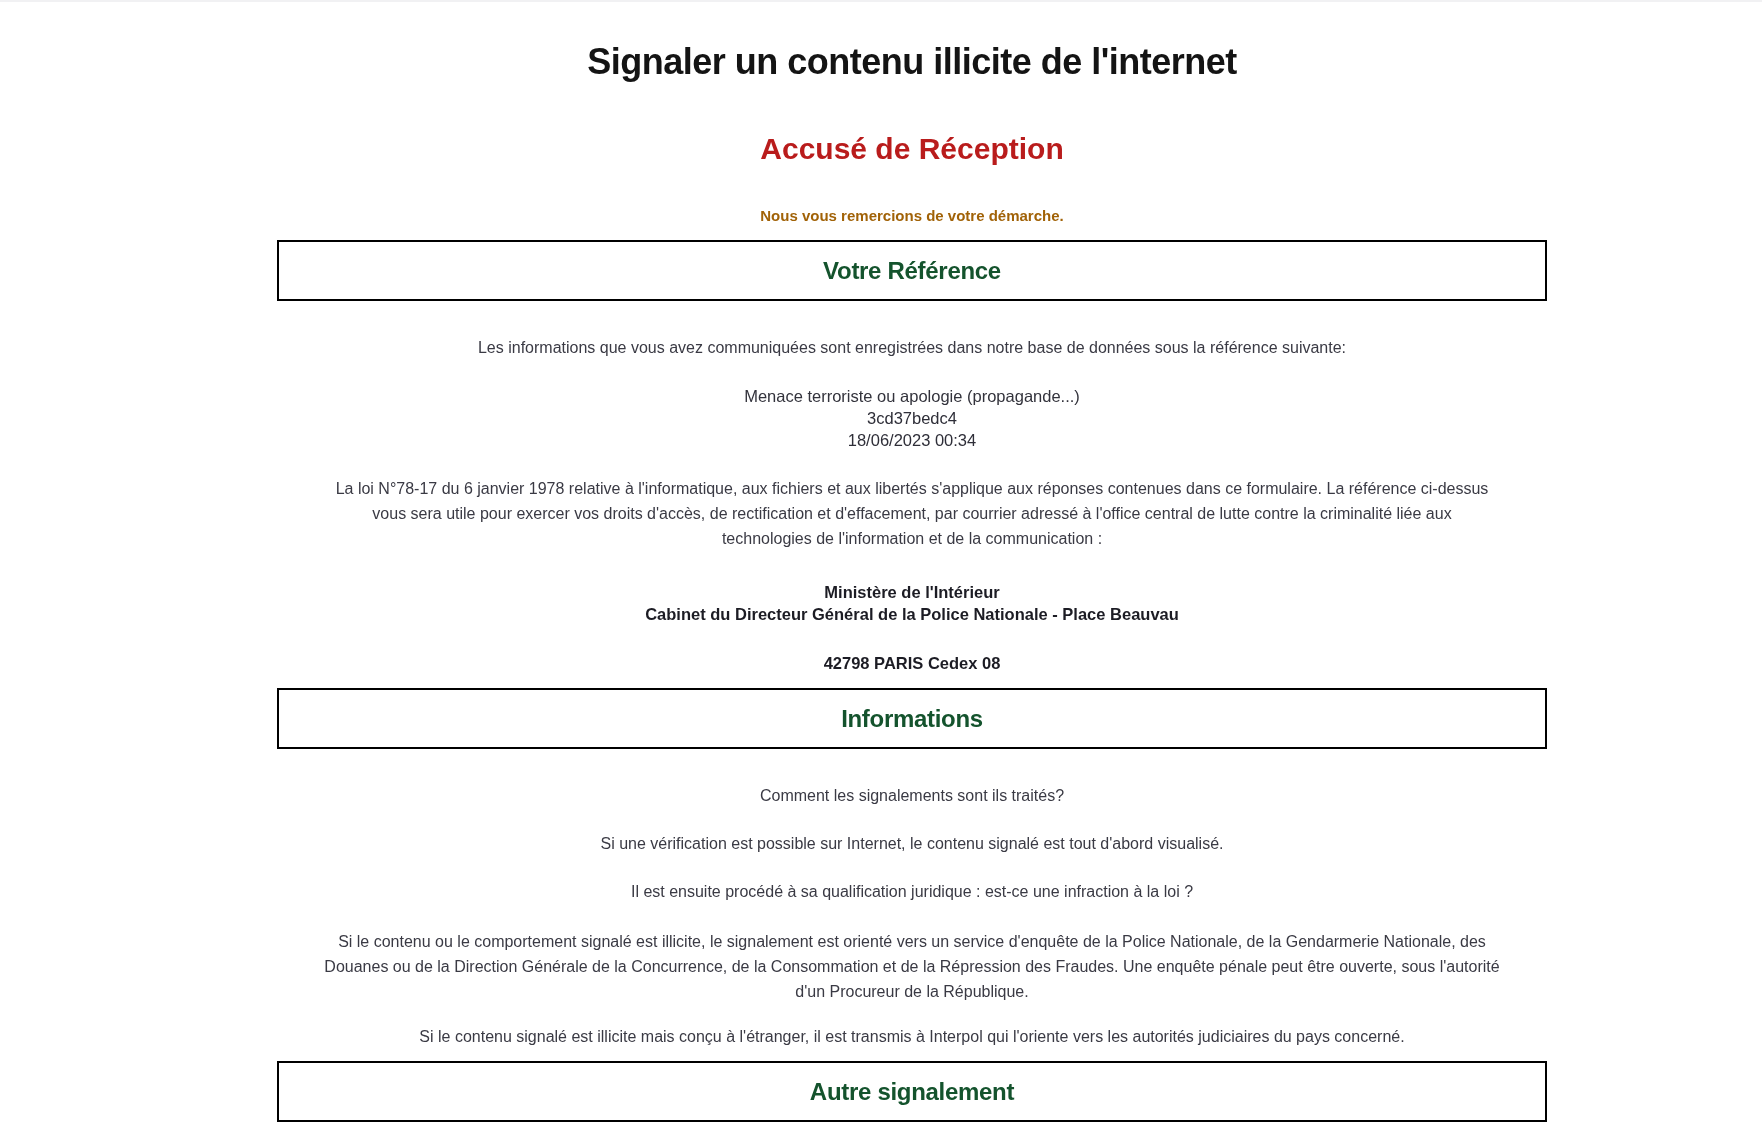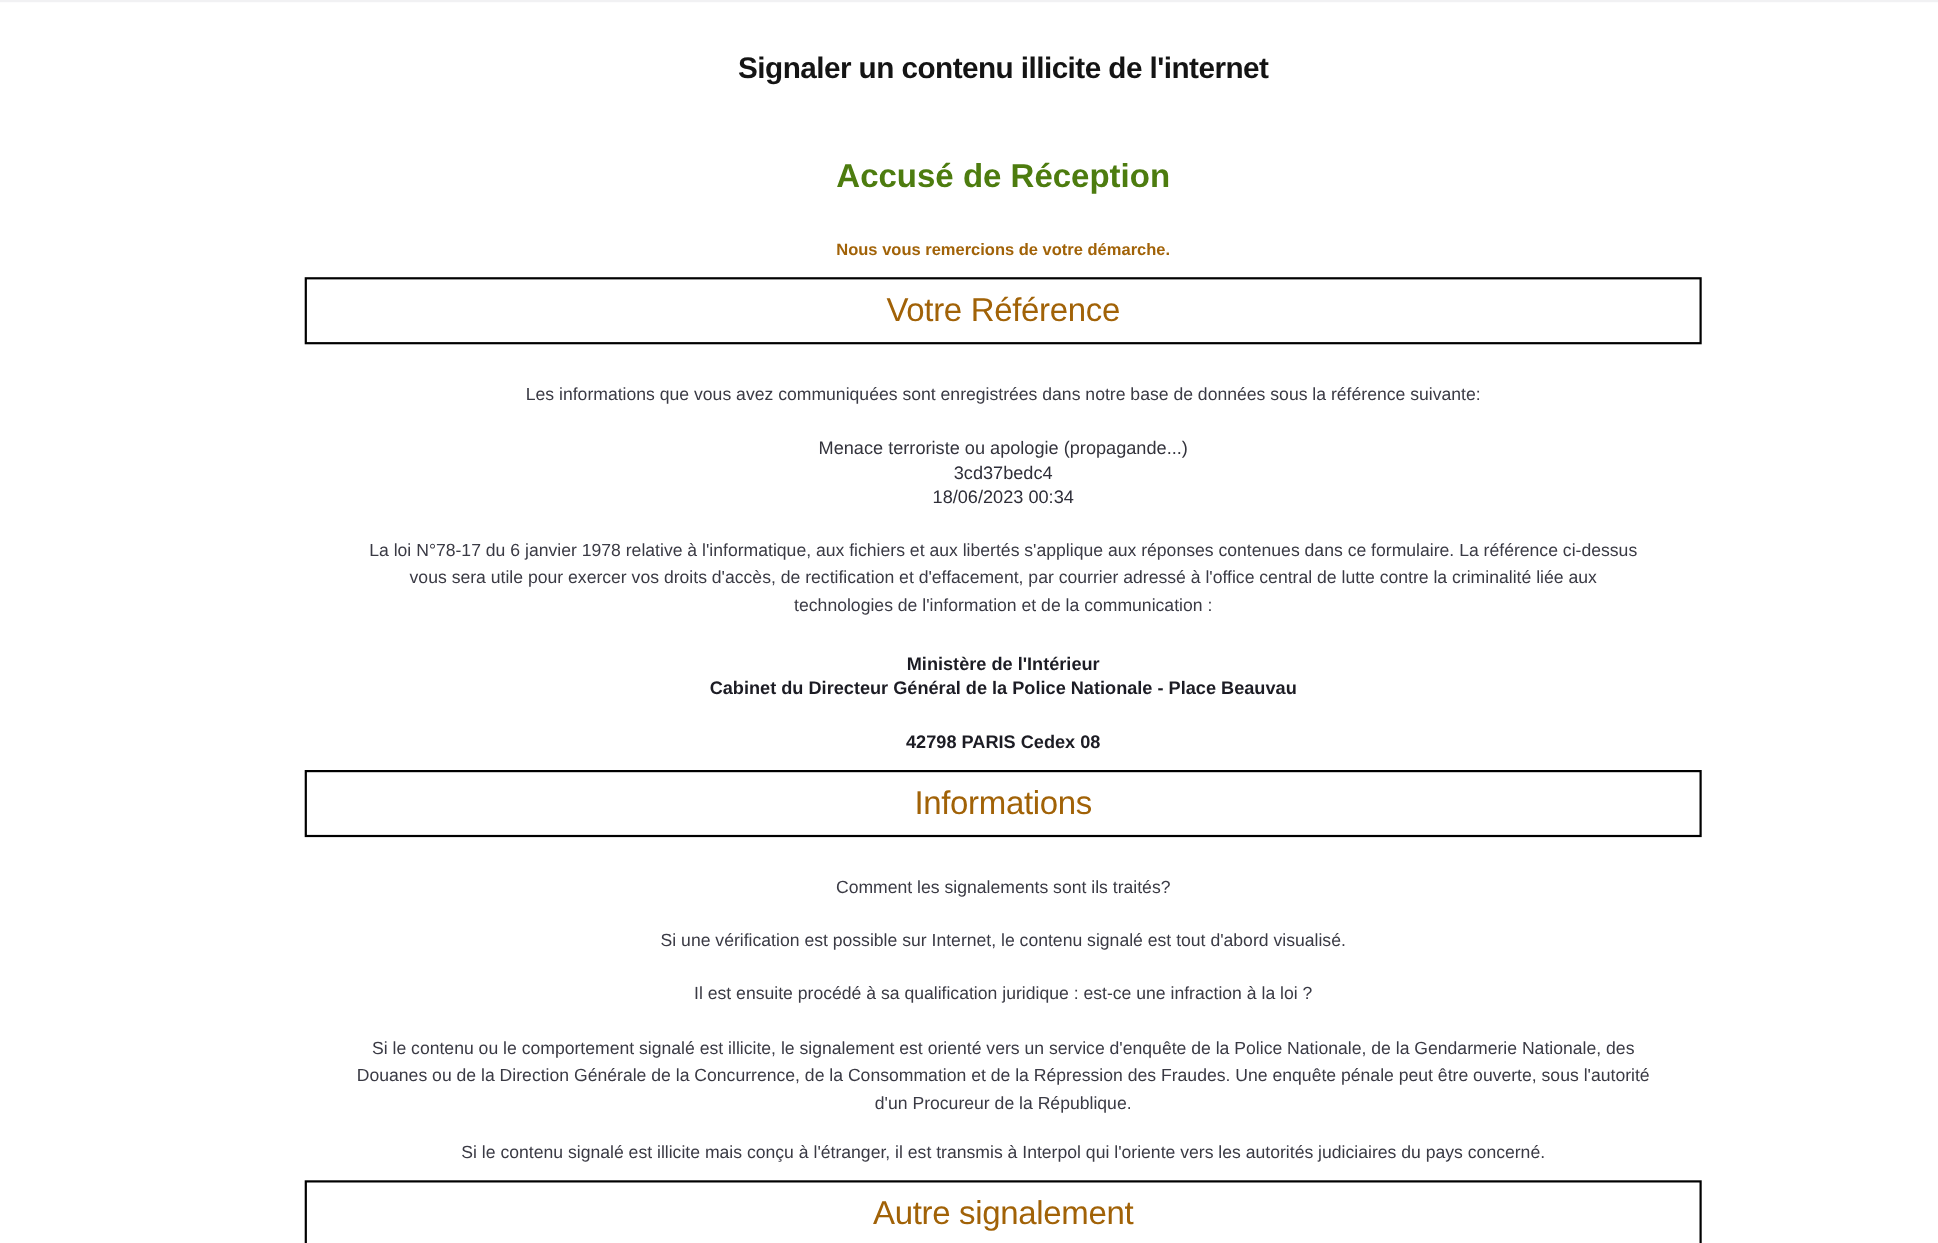--- a/index.html
+++ b/index.html
@@ -16,54 +16,54 @@
     background: #f1f1f3;
   }
   .content {
     width: 1292px;
     margin-left: 266px;
     text-align: center;
     color: #3a3a44;
   }
   .page-title {
     margin-top: 34px;
-    font-size: 27px;
+    font-size: 36px;
     line-height: 52px;
     font-weight: 800;
     letter-spacing: -0.5px;
     color: #141414;
   }
   .section-subtitle {
-    margin-top: 54px;
+    margin-top: 42px;
     font-size: 30px;
     line-height: 38px;
     font-weight: 800;
-    color: #4d7c0f;
+    color: #b91c1c;
   }
   .thanks-note {
     margin-top: 38px;
     font-size: 15px;
     line-height: 20px;
     font-weight: 700;
     color: #a16207;
   }
   .header-box {
     width: 1270px;
     margin: 14px auto 0 auto;
     height: 61px;
     border: 2px solid #000000;
     background: #ffffff;
     display: flex;
     align-items: center;
     justify-content: center;
   }
   .header-box .box-heading {
-    font-size: 30px;
-    font-weight: 400;
-    color: #a16207;
+    font-size: 24px;
+    font-weight: 700;
+    color: #14532d;
     letter-spacing: -0.3px;
   }
   .body-text {
     font-size: 16px;
     line-height: 25px;
     font-weight: 400;
     color: #3a3a44;
     white-space: pre-line;
   }
   .intro-text       { margin-top: 36px; line-height: 22px; }

